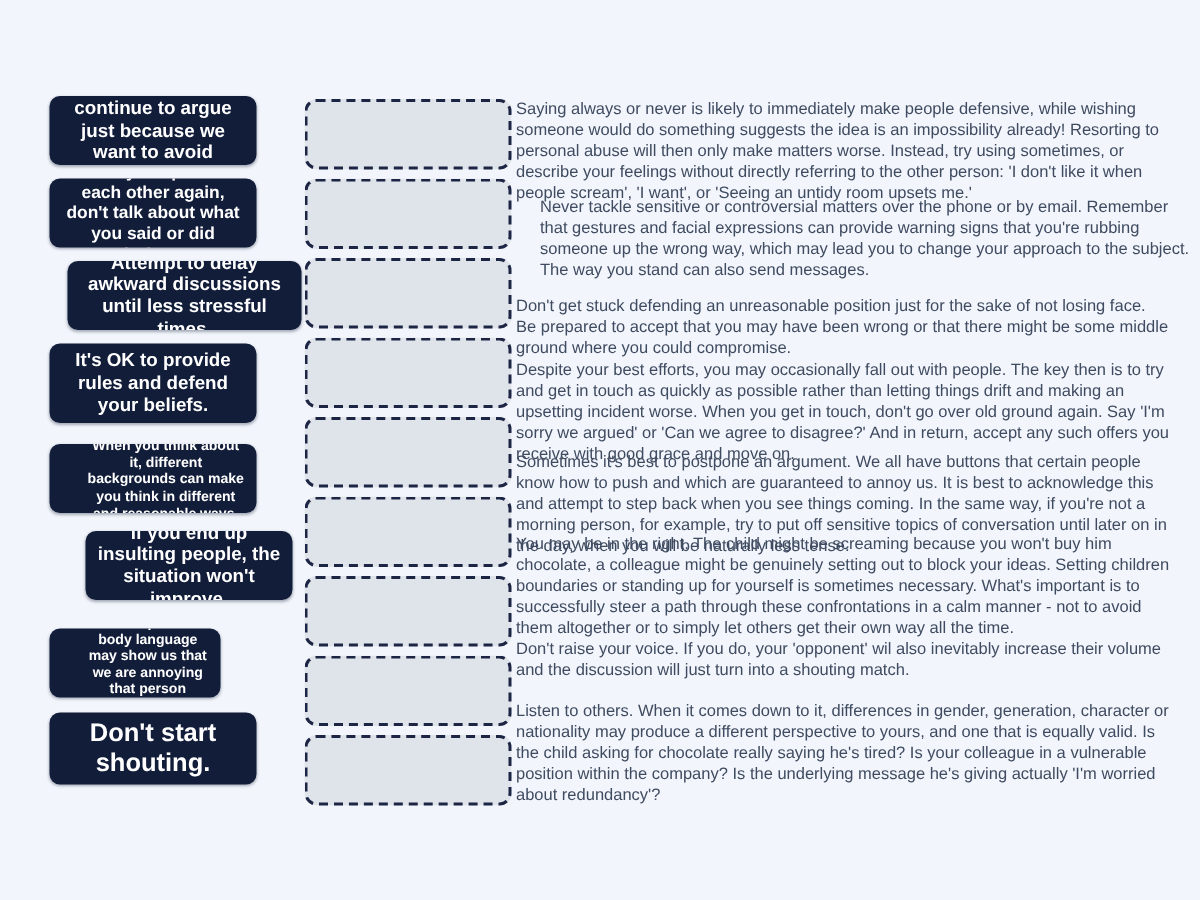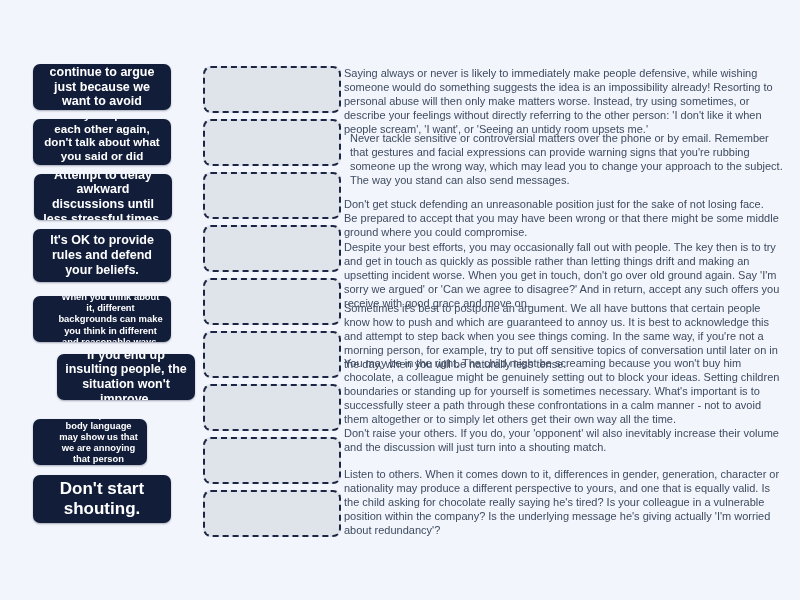--- a/index.html
+++ b/index.html
@@ -93,21 +93,21 @@
 
 <div class="board">
 
   <div class="col-cards" id="cards-col">
       <div class="card s-lg" style="position: absolute; top: 0px; left: 0px; width: 138px; height: 46px;">
         <span class="card-text">We shouldn't continue to argue just because we want to avoid seeming weak.</span>
       </div>
       <div class="card s-md" style="position: absolute; top: 55px; left: 0px; width: 138px; height: 46px;">
         <span class="card-text">When you speak to each other again, don't talk about what you said or did before.</span>
       </div>
-      <div class="card s-lg" style="position: absolute; top: 110px; left: 1px; width: 138px; height: 46px;">
+      <div class="card s-lg" style="position: absolute; top: 110px; left: 12px; width: 156px; height: 46px;">
         <span class="card-text">Attempt to delay awkward discussions until less stressful times.</span>
       </div>
       <div class="card s-lg" style="position: absolute; top: 165px; left: 0px; width: 138px; height: 53px;">
         <span class="card-text">It's OK to provide rules and defend your beliefs.</span>
       </div>
       <div class="card s-sm" style="position: absolute; top: 232px; left: 0px; width: 138px; height: 46px;">
         <span class="card-text">When you think about it, different backgrounds can make you think in different and reasonable ways.</span>
       </div>
       <div class="card s-lg" style="position: absolute; top: 290px; left: 0px; width: 138px; height: 46px; margin-left: 24px;">
         <span class="card-text">If you end up insulting people, the situation won't improve.</span>
@@ -127,22 +127,22 @@
       <div class="zone" style="position: absolute; top: 161px; left: 0px; width: 138px; height: 47px;"></div>
       <div class="zone" style="position: absolute; top: 214px; left: 0px; width: 138px; height: 47px;"></div>
       <div class="zone" style="position: absolute; top: 267px; left: 0px; width: 138px; height: 47px;"></div>
       <div class="zone" style="position: absolute; top: 320px; left: 0px; width: 138px; height: 47px;"></div>
       <div class="zone" style="position: absolute; top: 373px; left: 0px; width: 138px; height: 47px;"></div>
       <div class="zone" style="position: absolute; top: 426px; left: 0px; width: 138px; height: 47px;"></div>
     </div>
 
   <div class="col-text" id="text-col">
       <div class="para" style="position: absolute; top: 5px; left: 0px; width: 436px;">Saying always or never is likely to immediately make people defensive, while wishing someone would do something suggests the idea is an impossibility already! Resorting to personal abuse will then only make matters worse. Instead, try using sometimes, or describe your feelings without directly referring to the other person: 'I don't like it when people scream', 'I want', or 'Seeing an untidy room upsets me.'</div>
-      <div class="para" style="position: absolute; top: 70px; left: 6px; width: 436px;">Never tackle sensitive or controversial matters over the phone or by email. Remember that gestures and facial expressions can provide warning signs that you're rubbing someone up the wrong way, which may lead you to change your approach to the subject. The way you stand can also send messages.</div>
+      <div class="para" style="position: absolute; top: 70px; left: 16px; width: 436px;">Never tackle sensitive or controversial matters over the phone or by email. Remember that gestures and facial expressions can provide warning signs that you're rubbing someone up the wrong way, which may lead you to change your approach to the subject. The way you stand can also send messages.</div>
       <div class="para" style="position: absolute; top: 136px; left: 0px; width: 436px;">Don't get stuck defending an unreasonable position just for the sake of not losing face. Be prepared to accept that you may have been wrong or that there might be some middle ground where you could compromise.</div>
       <div class="para" style="position: absolute; top: 179px; left: 0px; width: 436px;">Despite your best efforts, you may occasionally fall out with people. The key then is to try and get in touch as quickly as possible rather than letting things drift and making an upsetting incident worse. When you get in touch, don't go over old ground again. Say 'I'm sorry we argued' or 'Can we agree to disagree?' And in return, accept any such offers you receive with good grace and move on.</div>
       <div class="para" style="position: absolute; top: 240px; left: 0px; width: 436px;">Sometimes it's best to postpone an argument. We all have buttons that certain people know how to push and which are guaranteed to annoy us. It is best to acknowledge this and attempt to step back when you see things coming. In the same way, if you're not a morning person, for example, try to put off sensitive topics of conversation until later on in the day, when you will be naturally less tense.</div>
       <div class="para" style="position: absolute; top: 295px; left: 0px; width: 436px;">You may be in the right. The child might be screaming because you won't buy him chocolate, a colleague might be genuinely setting out to block your ideas. Setting children boundaries or standing up for yourself is sometimes necessary. What's important is to successfully steer a path through these confrontations in a calm manner - not to avoid them altogether or to simply let others get their own way all the time.</div>
-      <div class="para" style="position: absolute; top: 365px; left: 0px; width: 436px;">Don't raise your others. If you do, your 'opponent' wil also inevitably increase their volume and the discussion will just turn into a shouting match.</div>
+      <div class="para" style="position: absolute; top: 365px; left: 0px; width: 436px;">Don't raise your voice. If you do, your 'opponent' wil also inevitably increase their volume and the discussion will just turn into a shouting match.</div>
       <div class="para" style="position: absolute; top: 406px; left: 0px; width: 436px;">Listen to others. When it comes down to it, differences in gender, generation, character or nationality may produce a different perspective to yours, and one that is equally valid. Is the child asking for chocolate really saying he's tired? Is your colleague in a vulnerable position within the company? Is the underlying message he's giving actually 'I'm worried about redundancy'?</div>
     </div>
 
 </div>
 
 </body></html>

